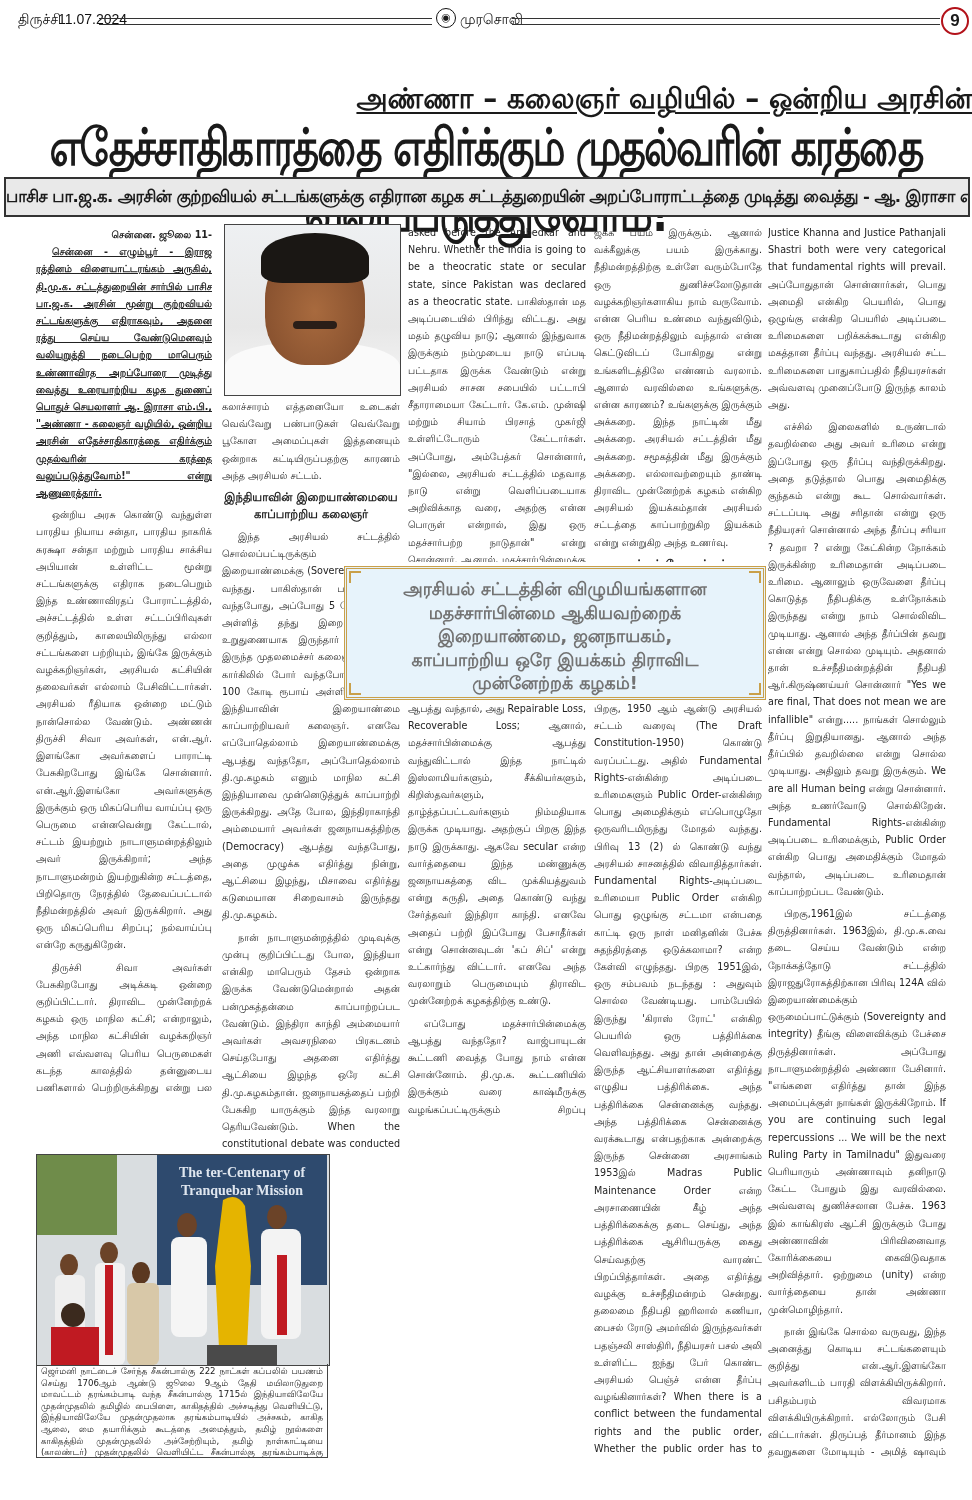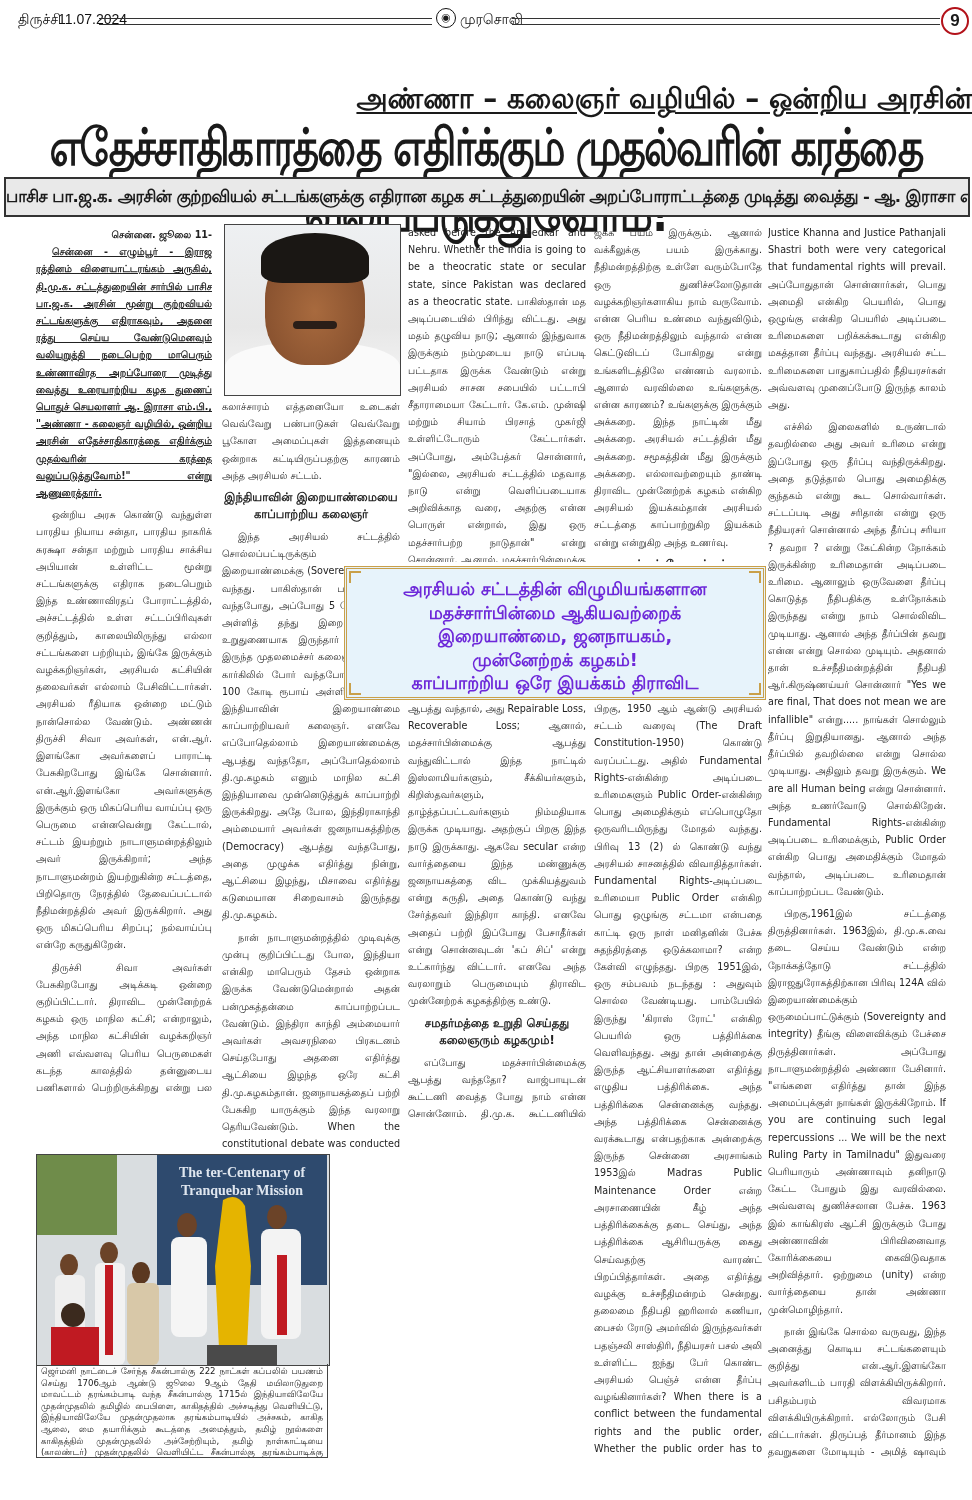--- a/index.html
+++ b/index.html
@@ -24,21 +24,21 @@
   .col p.lead{font-weight:bold;text-decoration:underline;}
   .dateline{text-align:right;font-weight:bold;}
   .subhead{font-weight:bold;text-align:center;font-size:11.5px;line-height:17px;margin:4px 0 5px 0;}
   
   .portrait{left:224px;top:224px;width:175px;height:170px;border:1px solid #444;background:linear-gradient(180deg,#eef0f2 0%,#e7e7e7 60%,#f7f7f7 100%);overflow:hidden;}
   .face{position:absolute;left:40px;top:20px;width:100px;height:120px;border-radius:45% 45% 40% 40%;background:radial-gradient(ellipse at 50% 55%,#a86a3e 0%,#8a5330 70%,#6b3d22 100%);}
   .hair{position:absolute;left:36px;top:8px;width:108px;height:50px;border-radius:50% 50% 20% 20%;background:#1a1714;}
   .shirt{position:absolute;left:0;top:118px;width:175px;height:60px;background:#fafafa;border-radius:40% 40% 0 0;}
   .mustache{position:absolute;left:68px;top:96px;width:44px;height:8px;border-radius:6px;background:#2a1e18;}
   .pull{left:344px;top:566px;width:416px;height:128px;border:3px double #c9a04a;background:#e7f3fb;}
-  .pull .txt{position:absolute;left:0;top:9px;width:100%;text-align:center;font-weight:bold;font-size:17.5px;line-height:23.5px;color:#6d28d9;}
+  .pull .txt{position:absolute;left:0;top:9px;width:100%;text-align:center;font-weight:bold;font-size:17.5px;line-height:23.5px;color:#737373;}
   .corner{position:absolute;width:10px;height:10px;border:2px solid #c9a04a;}
   .photo2{left:36px;top:1154px;width:292px;height:210px;border:1px solid #444;overflow:hidden;background:#15803d;}
   .caption{left:36px;top:1364px;width:292px;height:94px;border:1px solid #444;border-top:none;font-size:8.6px;line-height:11.6px;padding:2px 4px;box-sizing:border-box;text-align:justify;overflow:hidden;}
 </style>
 </head>
 <body>
 
 <div id="hdr" class="abs">
   <span class="abs hdr-text" style="left:18px;">திருச்சி</span>
   <span class="abs hdr-text" style="left:58px;">11.07.2024</span>
@@ -74,35 +74,34 @@
   <div class="subhead">இந்தியாவின் இறையாண்மையை காப்பாற்றிய கலைஞர்</div>
   <p>இந்த அரசியல் சட்டத்தில் சொல்லப்பட்டிருக்கும் இறையாண்மைக்கு (Sovereign) ஆபத்து வந்தது. பாகிஸ்தான் படையெடுத்து வந்தபோது, அப்போது 5 கோடி ரூபாய் அள்ளித் தந்து இறையாண்மைக்கு உறுதுணையாக இருந்தார் அன்றைக்கு இருந்த முதலமைச்சர் கலைஞர். மீண்டும் கார்கிலில் போர் வந்தபோது, மீண்டும் 100 கோடி ரூபாய் அள்ளிக் கொடுத்து இந்தியாவின் இறையாண்மை காப்பாற்றியவர் கலைஞர். எனவே எப்போதெல்லாம் இறையாண்மைக்கு ஆபத்து வந்ததோ, அப்போதெல்லாம் தி.மு.கழகம் எனும் மாநில கட்சி இந்தியாவை முன்னெடுத்துக் காப்பாற்றி இருக்கிறது. அதே போல, இந்திராகாந்தி அம்மையார் அவர்கள் ஜனநாயகத்திற்கு (Democracy) ஆபத்து வந்தபோது, அதை முழுக்க எதிர்த்து நின்று, ஆட்சியை இழந்து, மிசாவை எதிர்த்து கடுமையான சிறைவாசம் இருந்தது தி.மு.கழகம்.</p>
   <p>நான் நாடாளுமன்றத்தில் முடிவுக்கு முன்பு குறிப்பிட்டது போல, இந்தியா என்கிற மாபெரும் தேசம் ஒன்றாக இருக்க வேண்டுமென்றால் அதன் பன்முகத்தன்மை காப்பாற்றப்பட வேண்டும். இந்திரா காந்தி அம்மையார் அவர்கள் அவசரநிலை பிரகடனம் செய்தபோது அதனை எதிர்த்து ஆட்சியை இழந்த ஒரே கட்சி தி.மு.கழகம்தான். ஜனநாயகத்தைப் பற்றி பேசுகிற யாருக்கும் இந்த வரலாறு தெரியவேண்டும். When the constitutional debate was conducted in the Assembly, the question was</p>
 </div>
 
 <div class="abs col" style="left:408px;top:224px;width:178px;height:338px;">
   <p class="noindent">asked before the Ambedkar and Nehru. Whether the India is going to be a theocratic state or secular state, since Pakistan was declared as a theocratic state. பாகிஸ்தான் மத அடிப்படையில் பிரிந்து விட்டது. அது மதம் தழுவிய நாடு; ஆனால் இந்துவாக இருக்கும் நம்முடைய நாடு எப்படி பட்டதாக இருக்க வேண்டும் என்று அரசியல் சாசன சபையில் பட்டாபி சீதாராமையா கேட்டார். கே.எம். முன்ஷி மற்றும் சியாம் பிரசாத் முகர்ஜி உள்ளிட்டோரும் கேட்டார்கள். அப்போது, அம்பேத்கர் சொன்னார், "இல்லை, அரசியல் சட்டத்தில் மதவாத நாடு என்று வெளிப்படையாக அறிவிக்காத வரை, அதற்கு என்ன பொருள் என்றால், இது ஒரு மதச்சார்பற்ற நாடுதான்" என்று சொன்னார். ஆனால், மதச்சார்பின்மைக்கு பங்கம் வந்தபோது அன்றைக்கு இருந்த இந்திரா காந்தி அம்மையார் 1975 இல் அன்றைக்கு இருந்த ஜனசங்கம் என்ற ஆபத்தை உணர்ந்து ஜனநாயகத்திற்கு அன்றைக்கு வேட்டு வைத்த அதே இந்திரா காந்தி, இந்தியாவின் மதச்சார்பின்மையை அரசியல் சட்டத்தின் முகவுரையை திருத்தி, secular என்ற வார்த்தையை சேர்த்தார். இந்த தேசம் இருக்க வேண்டும். ஜனநாயகத்திற்கு</p>
 </div>
 <div class="abs col" style="left:408px;top:700px;width:178px;height:420px;">
   <p class="noindent">ஆபத்து வந்தால், அது Repairable Loss, Recoverable Loss; ஆனால், மதச்சார்பின்மைக்கு ஆபத்து வந்துவிட்டால் இந்த நாட்டில் இஸ்லாமியர்களும், சீக்கியர்களும், கிறிஸ்தவர்களும், தாழ்த்தப்பட்டவர்களும் நிம்மதியாக இருக்க முடியாது. அதற்குப் பிறகு இந்த நாடு இருக்காது. ஆகவே secular என்ற வார்த்தையை இந்த மண்ணுக்கு ஜனநாயகத்தை விட முக்கியத்துவம் என்று கருதி, அதை கொண்டு வந்து சேர்த்தவர் இந்திரா காந்தி. எனவே அதைப் பற்றி இப்போது பேசாதீர்கள் என்று சொன்னவுடன் 'கப் சிப்' என்று உட்கார்ந்து விட்டார். எனவே அந்த வரலாறும் பெருமையும் திராவிட முன்னேற்றக் கழகத்திற்கு உண்டு.</p>
-  <div class="subhead">சமதர்மத்தை உறுதி செய்தது கலைஞரும் கழகமும்!</div>
   <p>எப்போது மதச்சார்பின்மைக்கு ஆபத்து வந்ததோ? வாஜ்பாயுடன் கூட்டணி வைத்த போது நாம் என்ன சொன்னோம். தி.மு.க. கூட்டணியில் இருக்கும் வரை காஷ்மீருக்கு வழங்கப்பட்டிருக்கும் சிறப்பு அதிகாரமான பிரிவு 370ஐ தொடக்கூடாது. ராமர் கோவில் கட்ட கூடாது, பொது சிவில் சட்டம் கொண்டு வரக்கூடாது என்று நிபந்தனை விதித்தோம். ஒன்றியம் கொண்டு வந்த வாஜ்பாய் அரசு மதச்சார்பின்மையை காப்பாற்றியது. தி.மு.க. ஜனநாயகத்தைக் காப்பாற்றியது தி.மு.க. மதச்சார்பின்மையை காப்பாற்றியது தி.மு.க.</p>
 </div>
 
 <div class="abs pull">
   <span class="corner" style="left:2px;top:2px;border-right:none;border-bottom:none;"></span>
   <span class="corner" style="right:2px;top:2px;border-left:none;border-bottom:none;"></span>
   <span class="corner" style="left:2px;bottom:2px;border-right:none;border-top:none;"></span>
   <span class="corner" style="right:2px;bottom:2px;border-left:none;border-top:none;"></span>
   <div class="txt">
     <div>அரசியல் சட்டத்தின் விழுமியங்களான</div>
     <div>மதச்சார்பின்மை ஆகியவற்றைக்</div>
     <div>இறையாண்மை, ஜனநாயகம்,</div>
+    <div>காப்பாற்றிய ஒரே இயக்கம் திராவிட</div>
     <div>முன்னேற்றக் கழகம்!</div>
-    <div>காப்பாற்றிய ஒரே இயக்கம் திராவிட</div>
   </div>
 </div>
 
 <div class="abs col" style="left:594px;top:224px;width:168px;height:338px;">
   <p class="noindent">ஜக்க பயம் இருக்கும். ஆனால் வக்கீலுக்கு பயம் இருக்காது. நீதிமன்றத்திற்கு உள்ளே வரும்போதே ஒரு துணிச்சலோடுதான் வழக்கறிஞர்களாகிய நாம் வருவோம். என்ன பெரிய உண்மை வந்துவிடும், ஒரு நீதிமன்றத்திலும் வந்தால் என்ன கெட்டுவிடப் போகிறது என்று உங்களிடத்திலே எண்ணம் வரலாம். ஆனால் வரவில்லை உங்களுக்கு. என்ன காரணம்? உங்களுக்கு இருக்கும் அக்கறை. இந்த நாட்டின் மீது அக்கறை. அரசியல் சட்டத்தின் மீது அக்கறை. சமூகத்தின் மீது இருக்கும் அக்கறை. எல்லாவற்றையும் தாண்டி திராவிட முன்னேற்றக் கழகம் என்கிற அரசியல் இயக்கம்தான் அரசியல் சட்டத்தை காப்பாற்றுகிற இயக்கம் என்று என்றுகிற அந்த உணர்வு.</p>
   <div class="subhead" style="margin-bottom:0;">சட்டப் போராட்டம்</div>
 
 </div>
 <div class="abs col" style="left:594px;top:700px;width:168px;height:760px;">
   <p class="noindent">பிறகு, 1950 ஆம் ஆண்டு அரசியல் சட்டம் வரைவு (The Draft Constitution-1950) கொண்டு வரப்பட்டது. அதில் Fundamental Rights-என்கின்ற அடிப்படை உரிமைகளும் Public Order-என்கின்ற பொது அமைதிக்கும் எப்பொழுதோ ஒருவரிடமிருந்து மோதல் வந்தது. பிரிவு 13 (2) ல் கொண்டு வந்து அரசியல் சாசனத்தில் விவாதித்தார்கள். Fundamental Rights-அடிப்படை உரிமையா Public Order என்கிற பொது ஒழுங்கு சட்டமா என்பதை காட்டி ஒரு நாள் மனிதனின் பேச்சு சுதந்திரத்தை ஒடுக்கலாமா? என்ற கேள்வி எழுந்தது. பிறகு 1951இல், ஒரு சம்பவம் நடந்தது : அதுவும் சொல்ல வேண்டியது. பாம்பேயில் இருந்து 'கிராஸ் ரோட்' என்கிற பெயரில் ஒரு பத்திரிக்கை வெளிவந்தது. அது தான் அன்றைக்கு இருந்த ஆட்சியாளர்களை எதிர்த்து எழுதிய பத்திரிக்கை. அந்த பத்திரிக்கை சென்னைக்கு வந்தது. அந்த பத்திரிக்கை சென்னைக்கு வரக்கூடாது என்பதற்காக அன்றைக்கு இருந்த சென்னை அரசாங்கம் 1953இல் Madras Public Maintenance Order என்ற அரசாணையின் கீழ் அந்த பத்திரிக்கைக்கு தடை செய்து, அந்த பத்திரிக்கை ஆசிரியருக்கு கைது செய்வதற்கு வாரண்ட் பிறப்பித்தார்கள். அதை எதிர்த்து வழக்கு உச்சநீதிமன்றம் சென்றது. தலைமை நீதிபதி ஹரிலால் கணியா, பைசல் ரோடு அமர்வில் இருந்தவர்கள் பதஞ்சலி சாஸ்திரி, நீதியரசர் பசல் அலி உள்ளிட்ட ஐந்து பேர் கொண்ட அரசியல் பெஞ்ச் என்ன தீர்ப்பு வழங்கினார்கள்? When there is a conflict between the fundamental rights and the public order, Whether the public order has to be prevailed upon the fundamental rights or fundamental rights will supersede the public order. That was the question before the Supreme Court Bench.</p>

